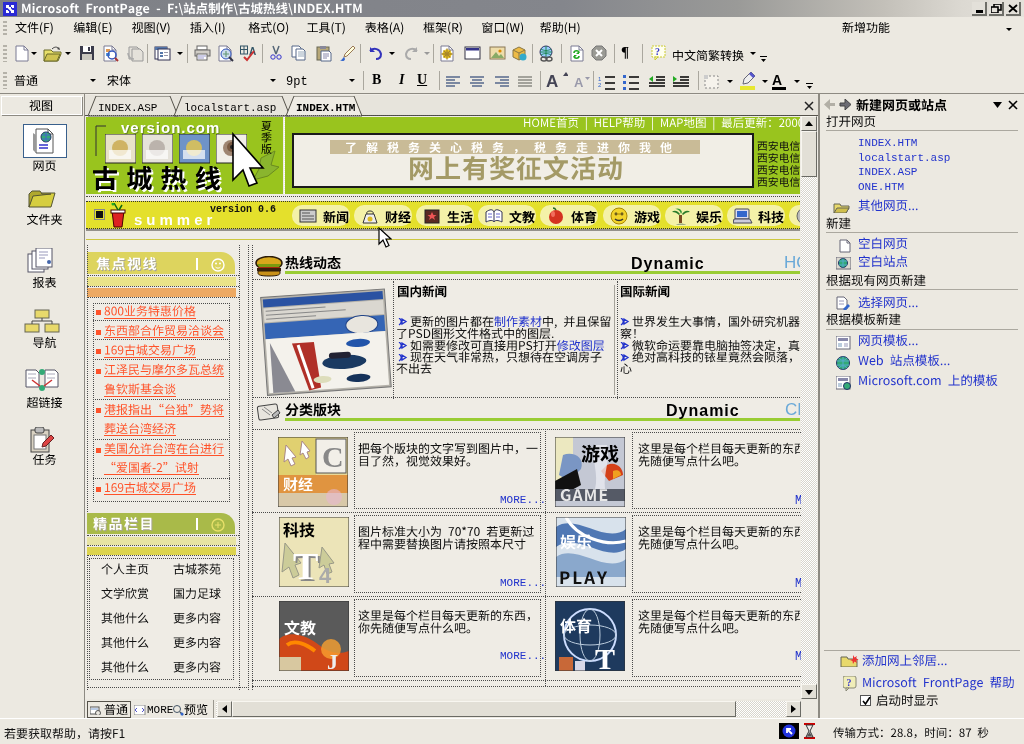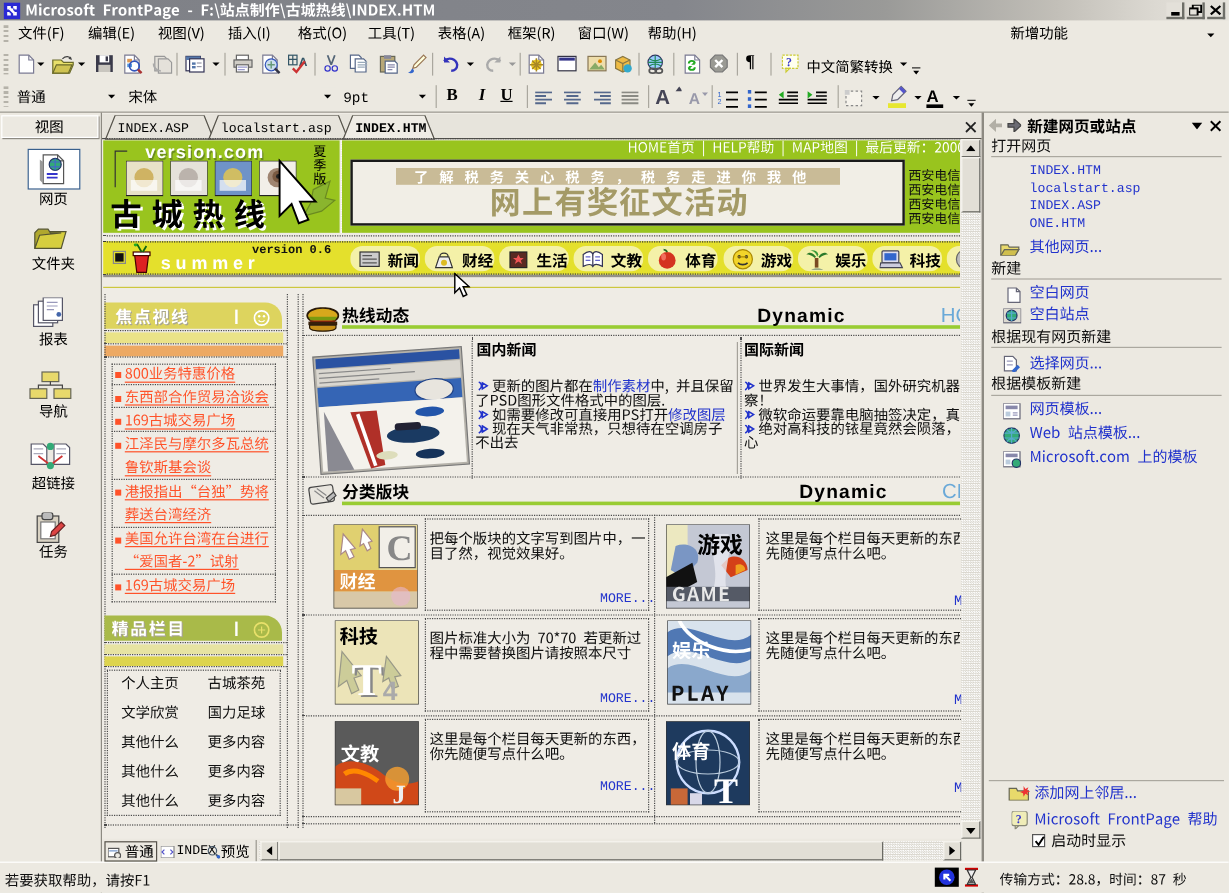--- a/index.html
+++ b/index.html
@@ -592,21 +592,21 @@
 <div class="a" style="left:87px;top:701px;width:44px;height:17px;border:1px solid #55524a;background:#ece9e1;z-index:5"></div>
 <svg class="a" style="left:90px;top:705px;z-index:6" width="11" height="10">
     <rect x="0" y="2" width="9" height="7" fill="#fff" stroke="#555"></rect>
     <path d="M1 4h7" stroke="#79c"></path>
     <circle cx="8" cy="8" r="2.5" fill="#ece9e1" stroke="#555"></circle>
   </svg>
 <svg class="a" style="left:134px;top:705px;z-index:6" width="12" height="10">
     <rect x="0" y="0" width="11" height="10" fill="#fff" stroke="#888"></rect>
     <path d="M3 3L1 5l2 2M8 3l2 2-2 2" stroke="#55c" fill="none"></path>
   </svg>
-<div class="a mono" style="left:147px;top:704px;font-size:11px;z-index:6">INDEX</div>
+<div class="a mono" style="left:147px;top:704px;font-size:11px;z-index:6">MORE</div>
 <svg class="a" style="left:172px;top:704px;z-index:6" width="12" height="12">
     <circle cx="5" cy="5" r="3.5" fill="none" stroke="#456"></circle>
     <path d="M8 8l3 3" stroke="#456" stroke-width="1.5"></path>
     <circle cx="10" cy="10" r="1.5" fill="#36c"></circle>
   </svg>
 <div class="a" style="left:213px;top:700px;width:1px;height:18px;background:#9a978e"></div>
 <div class="a" style="left:216px;top:701px;width:585px;height:16px;background-image:repeating-conic-gradient(#fff 0 25%,#d8d5cc 0 50%);background-size:2px 2px"></div>
 <div class="a" style="left:217px;top:701px;width:15px;height:16px;background:#e2dfd6;border:1px solid;border-color:#f8f6f0 #6a6a64 #6a6a64 #f8f6f0"></div>
 <svg class="a" style="left:222px;top:705px;z-index:5" width="5" height="8">
     <path d="M5 0v8L0 4z" fill="#000"></path>

